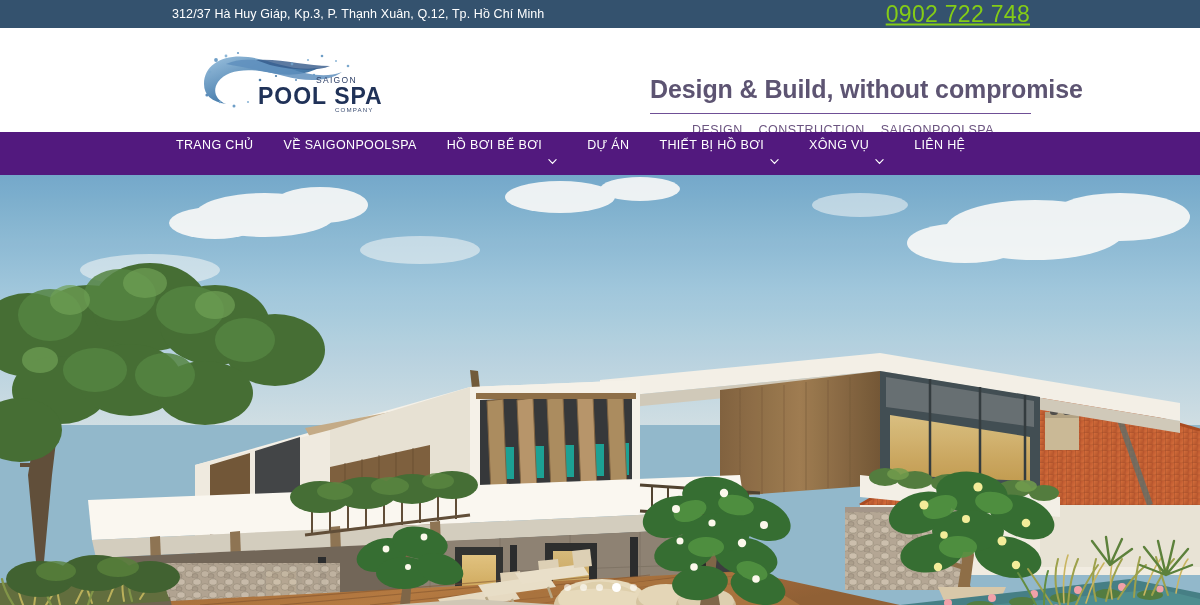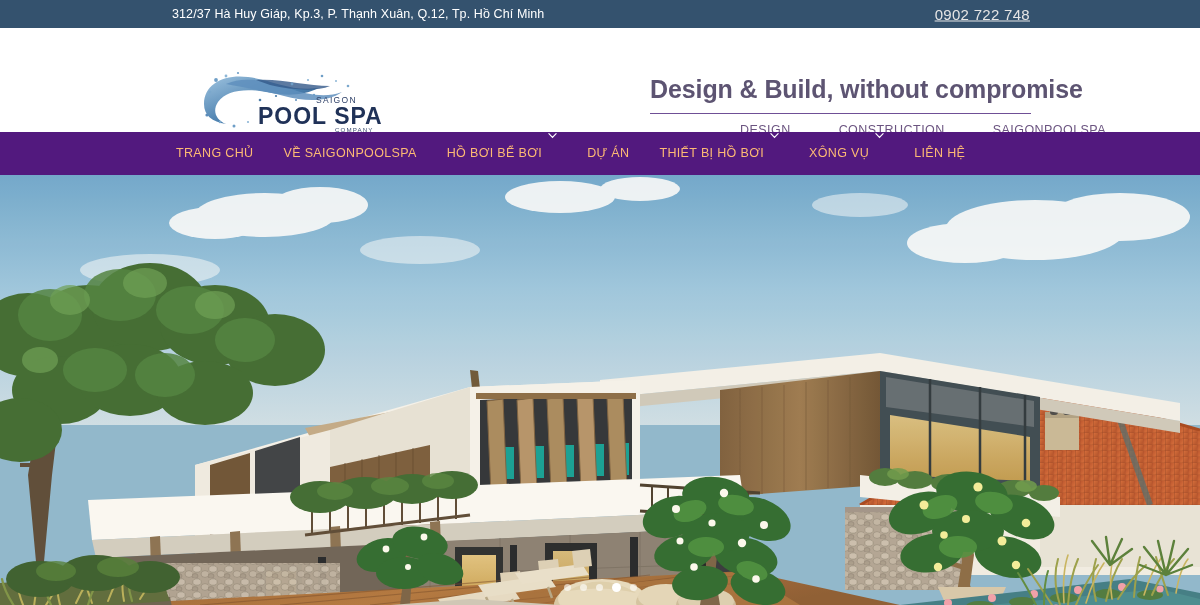--- a/index.html
+++ b/index.html
@@ -20,34 +20,34 @@
   }
   .topbar-address{
     position:absolute; left:172px; top:50%;
     transform:translateY(-50%);
     color:#ffffff; font-size:12.5px; letter-spacing:.1px;
     white-space:nowrap;
   }
   .topbar-phone{
     position:absolute; right:170px; top:50%;
     transform:translateY(-50%);
-    color:#e5e5e5; font-size:15px; font-weight:400;
+    color:#84cc16; font-size:23px; font-weight:400;
     letter-spacing:.3px; white-space:nowrap;text-decoration:underline;
   }
 
   
   .header{
     position:relative;
     width:1200px; height:104px;
     background:#ffffff;
   }
 
   
   .logo{
-    position:absolute; left:196px; top:42px;
+    position:absolute; left:196px; top:22px;
     width:210px; height:62px;
   }
   .logo svg{ display:block; width:210px; height:62px; }
 
   
   .tagline-block{
     position:absolute; left:650px; top:46px; width:384px;
   }
   .tagline{
     font-size:25px; font-weight:700; color:#5d5472;
@@ -56,39 +56,39 @@
   .tagline-rule{
     margin-top:8px; height:1px; width:381px;
     background:#6f4f96;
   }
   .subnav{
     margin-top:9px; display:flex; gap:0;
     justify-content:space-between; padding:0 40px 0 42px;
   }
   .subnav a{
     color:#6b5480; font-size:12.5px; letter-spacing:.45px;
-    text-decoration:none; white-space:nowrap; font-weight:400;margin-left:48px;
+    text-decoration:none; white-space:nowrap; font-weight:400;
   }
 
   
   .mainnav{
     position:relative;
     width:1200px; height:43px;
     background:#52197e;
     display:flex; align-items:center;
   }
   .mainnav-inner{
     position:absolute; left:176px; top:0; height:43px;
     display:flex; align-items:center; gap:0;
   }
   .navitem{
-    display:flex; align-items:flex-start; gap:6px;
-    color:#fdba74; font-size:12.5px; letter-spacing:.35px;
+    display:flex; align-items:flex-end; gap:6px;
+    color:#ffffff; font-size:12.5px; letter-spacing:.35px;
     text-decoration:none; white-space:nowrap;
-    padding:0 15px; height:43px; line-height:43px;
+    padding:8px 15px; height:43px; line-height:43px;
   }
   .navitem:first-child{ padding-left:0; }
   .caret{
     display:inline-block; width:9px; height:9px;
     position:relative; top:-1px;
   }
   .caret svg{ display:block; }
 
   
   .hero{

